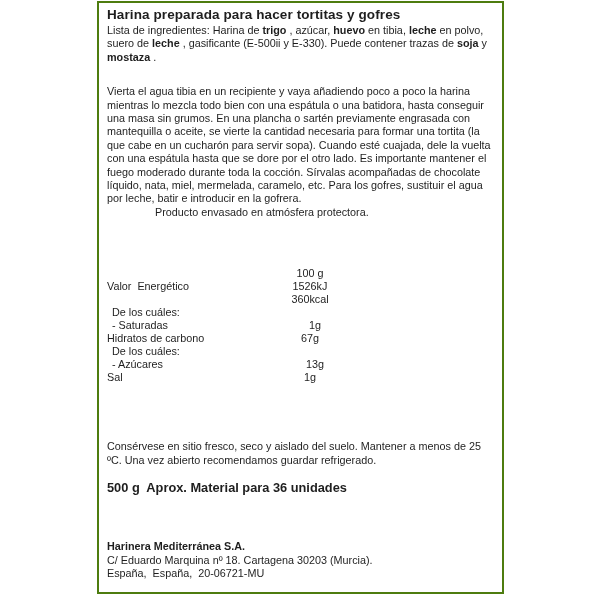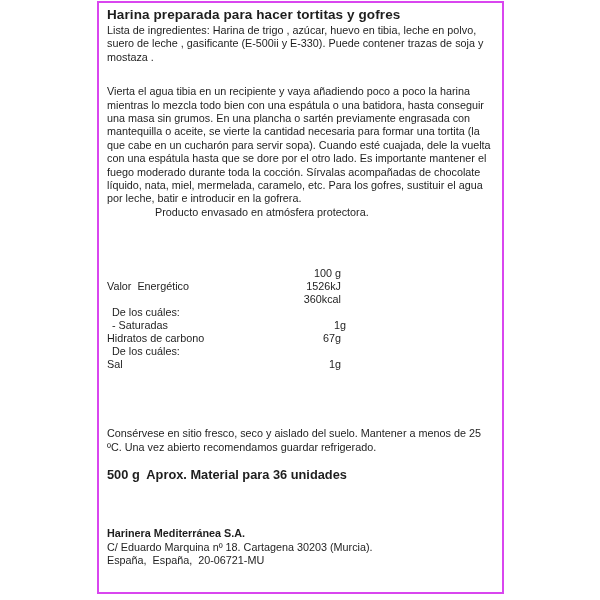--- a/index.html
+++ b/index.html
@@ -14,53 +14,53 @@
     font-family: "Liberation Sans", sans-serif;
     color: #1e1e1e;
   }
   .label-box {
     position: absolute;
     left: 97px;
     top: 1px;
     width: 407px;
     height: 593px;
     box-sizing: border-box;
-    border: 2px solid #d946ef;
+    border: 2px solid #4d7c0f;
     background: #ffffff;
     padding: 3px 6px 0 8px;
     overflow: hidden;
   }
   .title {
     font-size: 13.5px;
     font-weight: bold;
     line-height: 17px;
     letter-spacing: 0.1px;
   }
   .body-text {
     font-size: 10.8px;
     line-height: 13.4px;
   }
   .ingredients { margin-top: 1px; }
-  .ingredients b { font-weight: normal; }
+  .ingredients b { font-weight: bold; }
   .instructions { margin-top: 21px; }
   .packaging { margin-top: 0; padding-left: 48px; }
   .nutrition {
     margin-top: 48px;
     font-size: 10.8px;
     line-height: 13px;
   }
   .nutri-row { display: flex; }
   .nutri-label {
     width: 172px;
     white-space: pre-wrap;
   }
   .nutri-row.indent .nutri-label { padding-left: 5px; }
   .nutri-value {
     width: 62px;
-    text-align: right;
+    text-align: center;
     white-space: pre-wrap;
   }
   .storage { margin-top: 56px; }
   .weight {
     margin-top: 13px;
     font-size: 12.8px;
     font-weight: bold;
     line-height: 16px;
     white-space: pre-wrap;
   }
@@ -104,20 +104,24 @@
           <span class="nutri-value">1g</span>
         </div>
         <div class="nutri-row">
           <span class="nutri-label">Hidratos de carbono</span>
           <span class="nutri-value">67g</span>
         </div>
         <div class="nutri-row indent">
           <span class="nutri-label">De los cuáles:</span>
           <span class="nutri-value"></span>
         </div>
+        <div class="nutri-row indent">
+          <span class="nutri-label">- Azúcares</span>
+          <span class="nutri-value">13g</span>
+        </div>
         <div class="nutri-row">
           <span class="nutri-label">Sal</span>
           <span class="nutri-value">1g</span>
         </div>
       </div>
   </div>
 
   <div class="body-text storage">Consérvese en sitio fresco, seco y aislado del suelo. Mantener a menos de 25 ºC. Una vez abierto recomendamos guardar refrigerado.</div>
 
   <div class="weight">500 g  Aprox. Material para 36 unidades</div>

